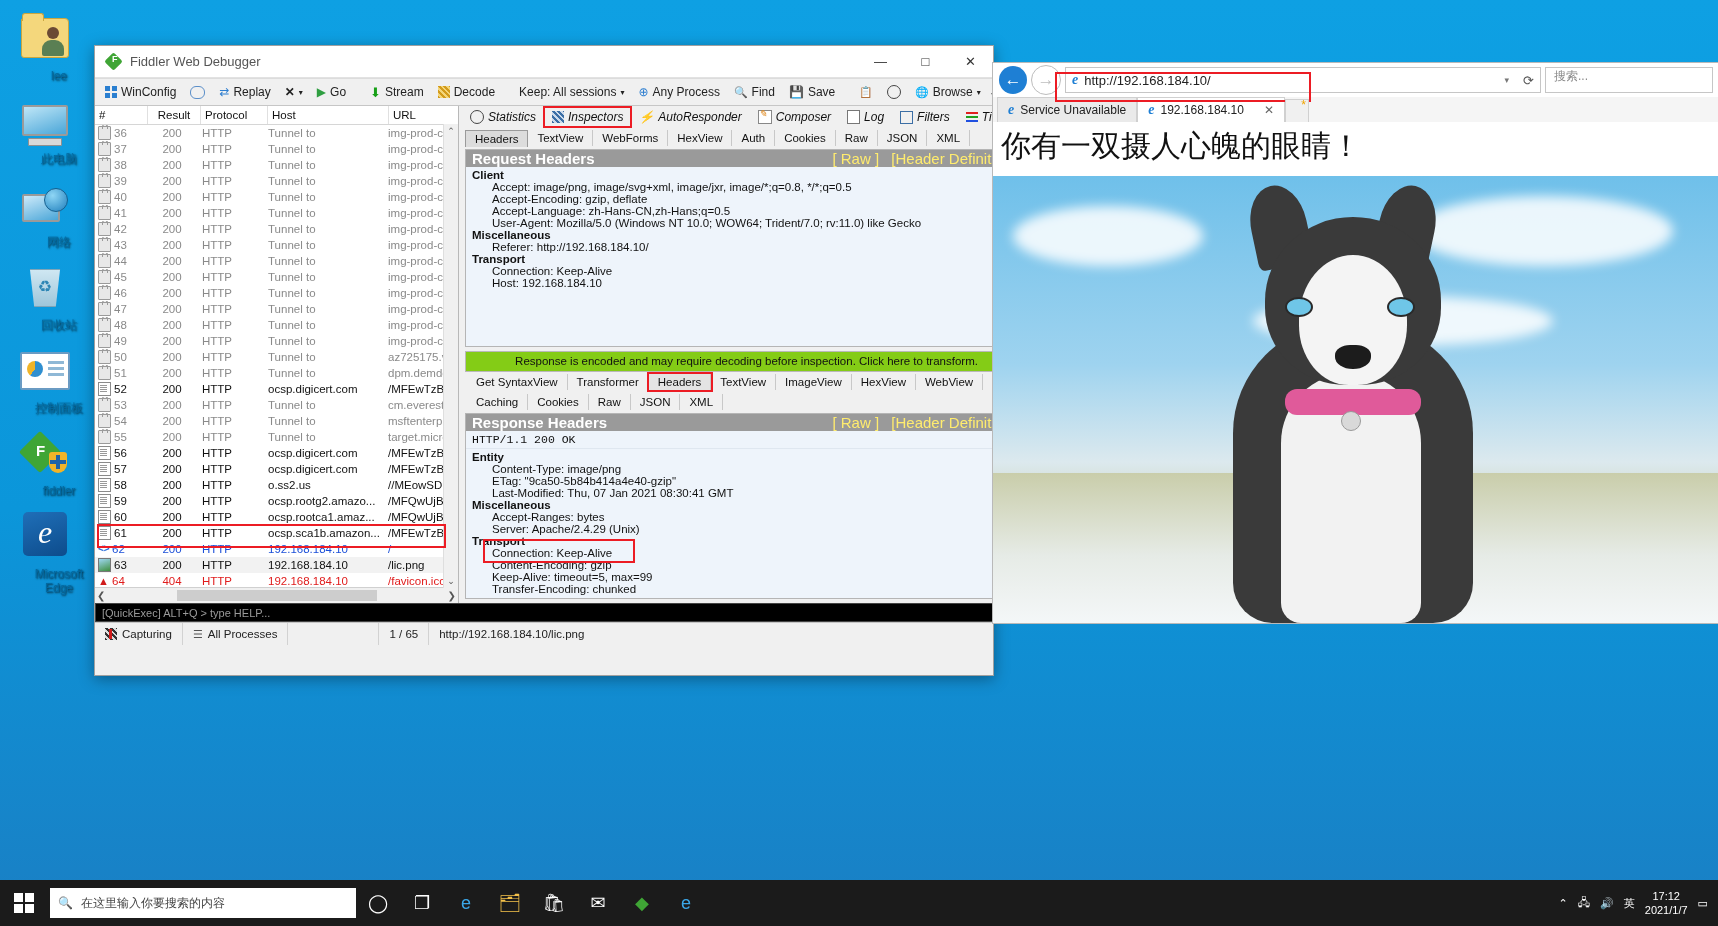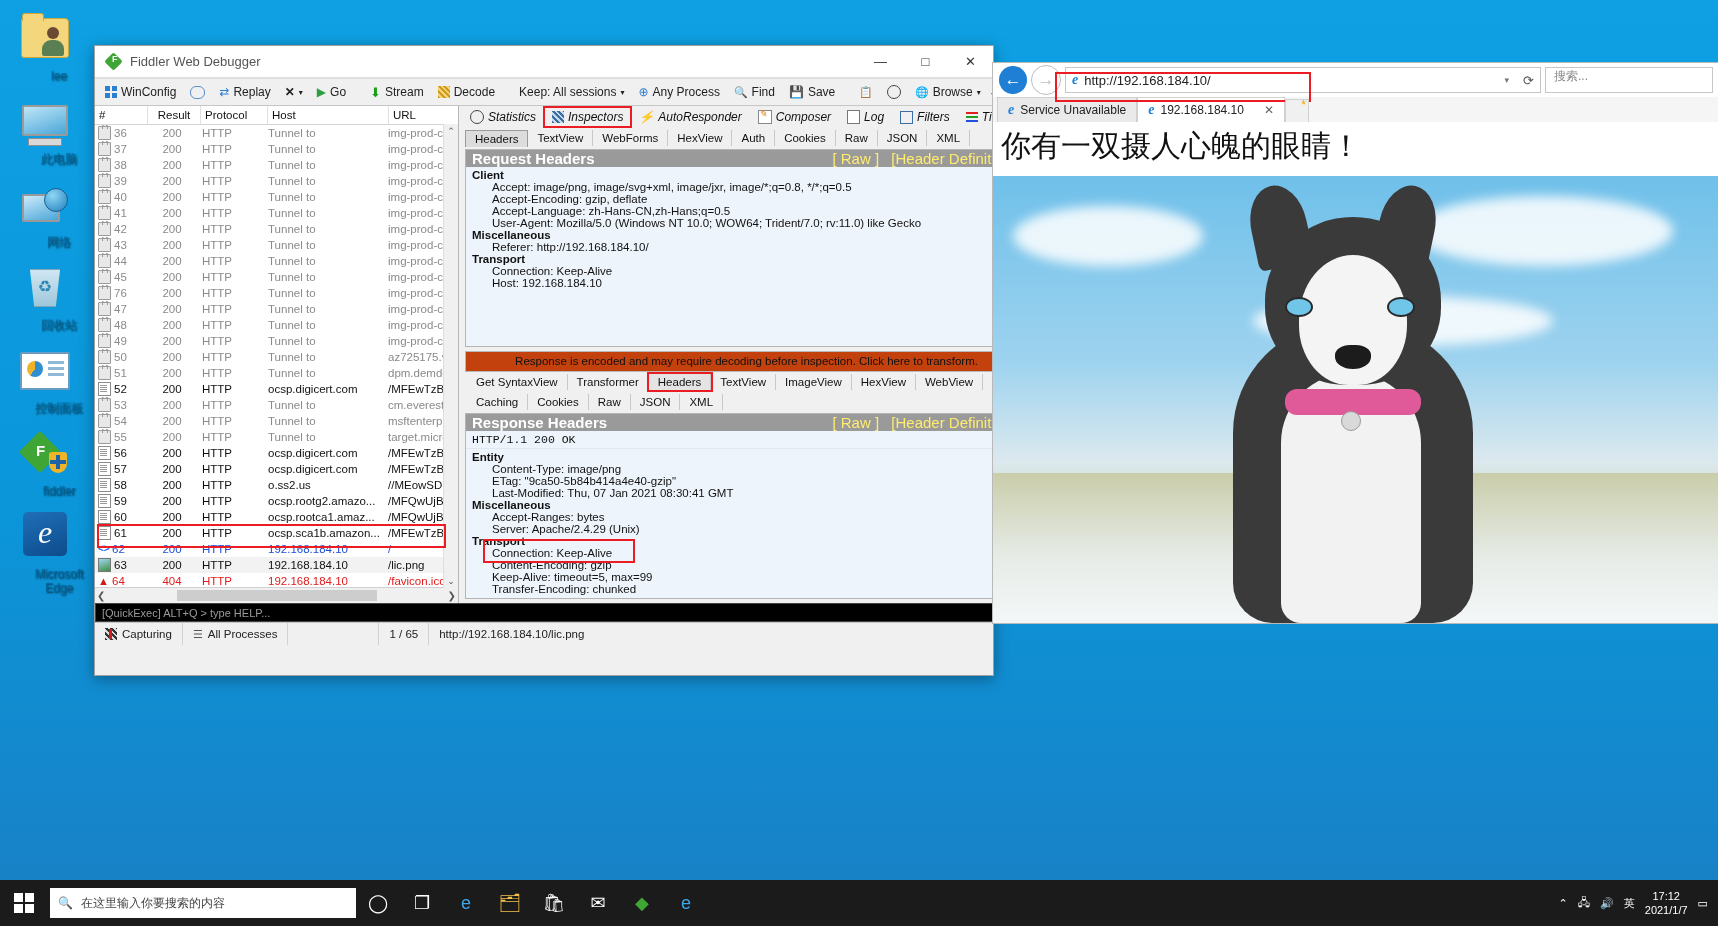--- a/index.html
+++ b/index.html
@@ -134,21 +134,21 @@
   #subtabs .st{padding:2px 9px;border-right:1px solid #c8c8c8;}
   #subtabs .st.active{background:#dcdcdc;border:1px solid #9a9a9a;border-bottom:none;}
   .hdrbar{height:17px;background:#9a9a9a;color:#fff;font-weight:bold;font-size:15px;line-height:17px;padding:0 6px;display:flex;justify-content:space-between;}
   .hdrbar .links{color:#ffec6e;font-weight:normal;}
   .hdrbar .links span{margin-left:8px;}
   .reqline{background:#eef4fb;font-family:"Liberation Mono",monospace;font-size:11.5px;padding:2px 6px;border-bottom:1px solid #dfe7f0;color:#111;}
   .hdrbody{background:#eef4fb;flex:1;padding:2px 6px;font-size:11.5px;color:#111;overflow:hidden;}
   .hdrbody .grp{font-weight:bold;}
   .hdrbody .kv{padding-left:20px;}
   #reqpanel{height:196px;display:flex;flex-direction:column;border:1px solid #b5b5b5;margin:1px 4px 0 6px;background:#eef4fb;}
-  #decodebar{margin:4px 6px 0 6px;height:19px;background:#c2410c;border:1px solid #b9b9b9;
+  #decodebar{margin:4px 6px 0 6px;height:19px;background:#84cc16;border:1px solid #b9b9b9;
      font-size:11.5px;color:#111;text-align:center;line-height:19px;}
   #resp-tabrow1,#resp-tabrow2{display:flex;align-items:center;font-size:11.5px;color:#111;padding-left:8px;height:20px;}
   #resp-tabrow1 .rt,#resp-tabrow2 .rt{padding:2px 9px;border-right:1px solid #c8c8c8;}
   #resp-tabrow1 .rt.hl{outline:2.5px solid #ec1c24;background:#e4e4e4;}
   #resppanel{flex:1;display:flex;flex-direction:column;border:1px solid #b5b5b5;margin:1px 4px 4px 6px;background:#eef4fb;position:relative;}
   #resp-scroll{position:absolute;right:0;top:17px;bottom:0;width:14px;background:#f0f0f0;border-left:1px solid #dedede;}
   #resp-scroll .vs-up,#resp-scroll .vs-dn{height:14px;text-align:center;font-size:9px;color:#555;line-height:14px;}
   #hl-content-encoding{position:absolute;left:17px;top:125px;width:148px;height:20px;border:2.5px solid #ec1c24;pointer-events:none;}
   #fid-status{height:22px;border-top:1px solid #c6c6c6;display:flex;align-items:center;font-size:11.5px;color:#222;background:#f0f0f0;}
   #fid-status .cell{padding:0 10px;border-right:1px solid #d2d2d2;height:22px;line-height:22px;display:flex;align-items:center;gap:5px;}
@@ -459,21 +459,21 @@
               <span>45</span>
             </div>
             <div class="c c-res">200</div>
             <div class="c c-pro">HTTP</div>
             <div class="c c-host">Tunnel to</div>
             <div class="c c-url">img-prod-cms-rt-micro</div>
           </div>
           <div class="srow ">
             <div class="c c-num">
               <span class="ico lock"></span>
-              <span>76</span>
+              <span>46</span>
             </div>
             <div class="c c-res">200</div>
             <div class="c c-pro">HTTP</div>
             <div class="c c-host">Tunnel to</div>
             <div class="c c-url">img-prod-cms-rt-micro</div>
           </div>
           <div class="srow ">
             <div class="c c-num">
               <span class="ico lock"></span>
               <span>47</span>

